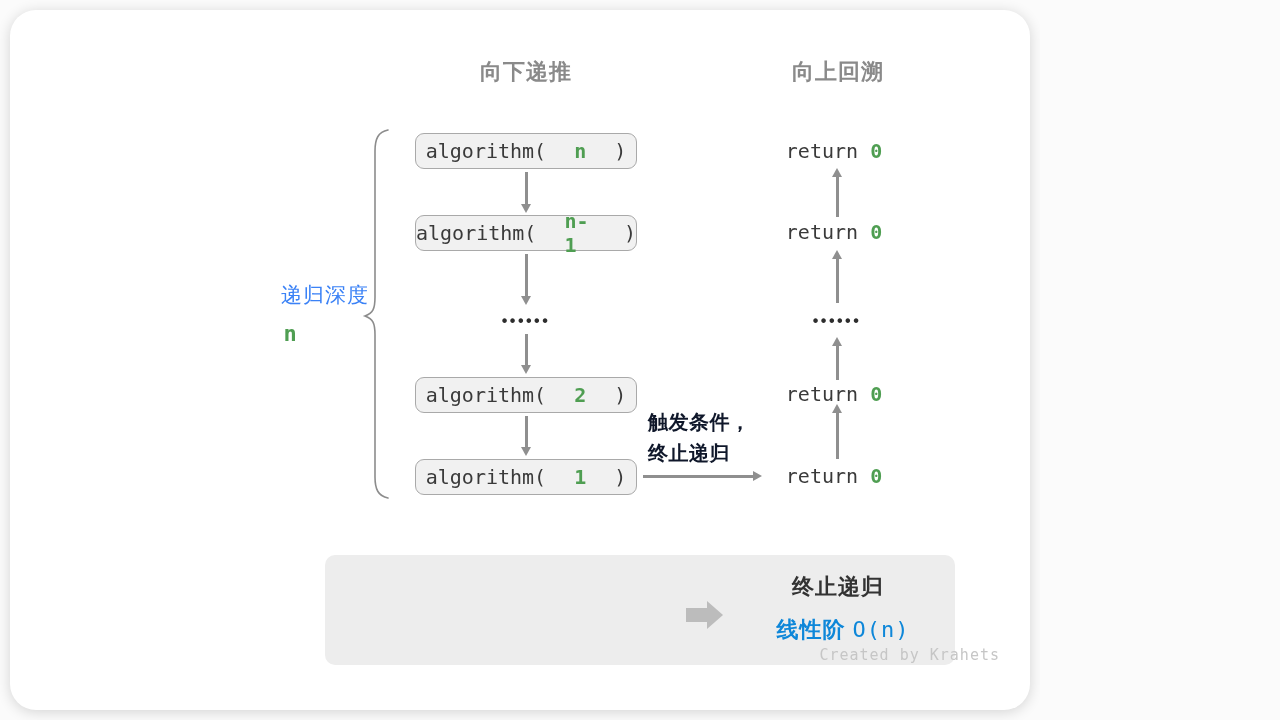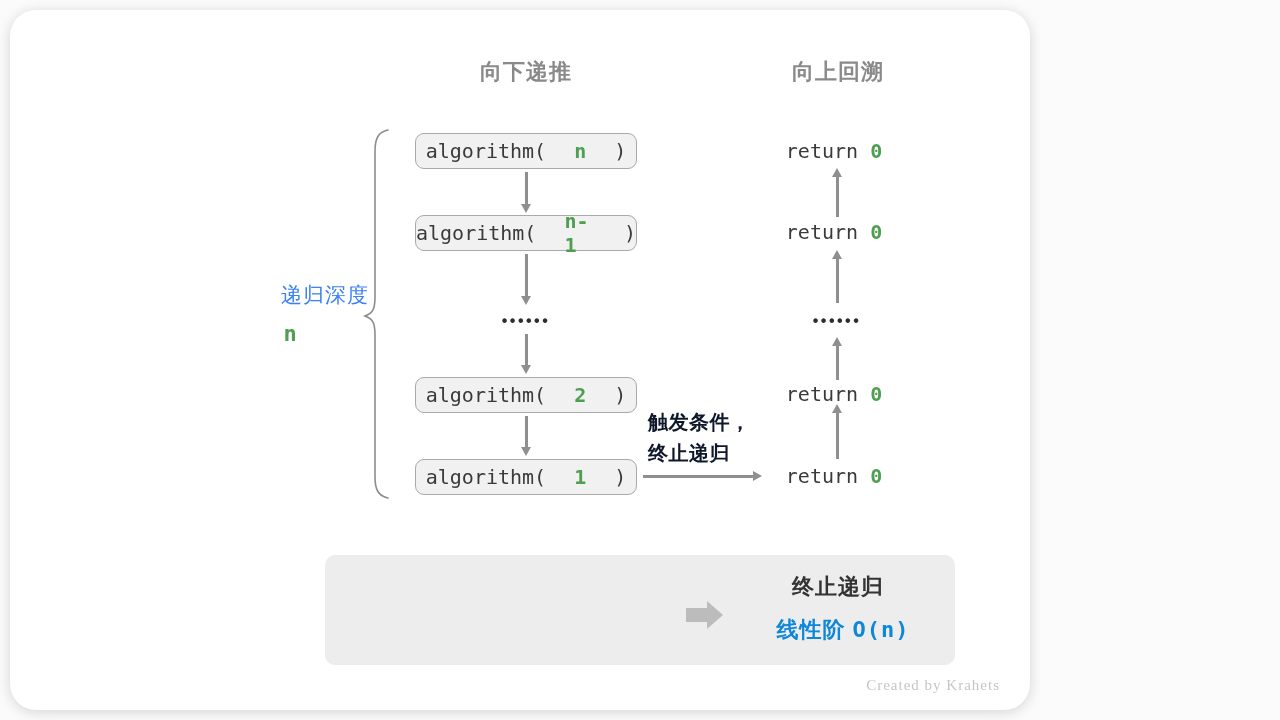--- a/index.html
+++ b/index.html
@@ -66,21 +66,21 @@
   .trigger-line{font-size:20px;font-weight:bold;color:#0f172a;letter-spacing:0.5px;}
 
   .summary-box{
     left:325px;top:555px;width:630px;height:110px;
     background:#ededed;border-radius:10px;
   }
   .sum-text{font-size:22px;color:#4a4a4a;letter-spacing:0.5px;}
   .sum-text .mono{font-size:21px;font-weight:500;color:#3f3f3f;}
   .sum-title{font-size:22px;font-weight:bold;color:#333333;letter-spacing:1px;}
   .sum-result{font-size:22px;font-weight:bold;color:#0e87d9;letter-spacing:1px;}
-  .sum-result .mono{font-weight:bold;color:#0e87d9;}
+  .sum-result .mono{font-weight:normal;color:#0e87d9;}
 
   .big-arrow-tail{left:686px;top:608px;width:21px;height:14px;background:#bcbcbc;}
   .big-arrow-head{
     left:707px;top:601px;width:0;height:0;
     border-top:14px solid transparent;border-bottom:14px solid transparent;
     border-left:16px solid #bcbcbc;
   }
 
   .watermark{
     font-family:"DejaVu Sans Mono","Liberation Mono",monospace;
@@ -157,14 +157,14 @@
 
   <div class="abs big-arrow-tail"></div>
   <div class="abs big-arrow-head"></div>
 
   <div class="abs ctr sum-title" style="left:838px;top:587px;">终止递归</div>
   <div class="abs ctr sum-result" style="left:843px;top:630px;">
     <span>线性阶</span>
     <span class="mono">O(n)</span>
   </div>
 
-  <div class="abs watermark" style="right:40px;top:677px;font-family:Liberation Serif, serif;">Created by Krahets</div>
+  <div class="abs watermark" style="right:40px;top:646px;">Created by Krahets</div>
 </div>
 
 </body></html>

